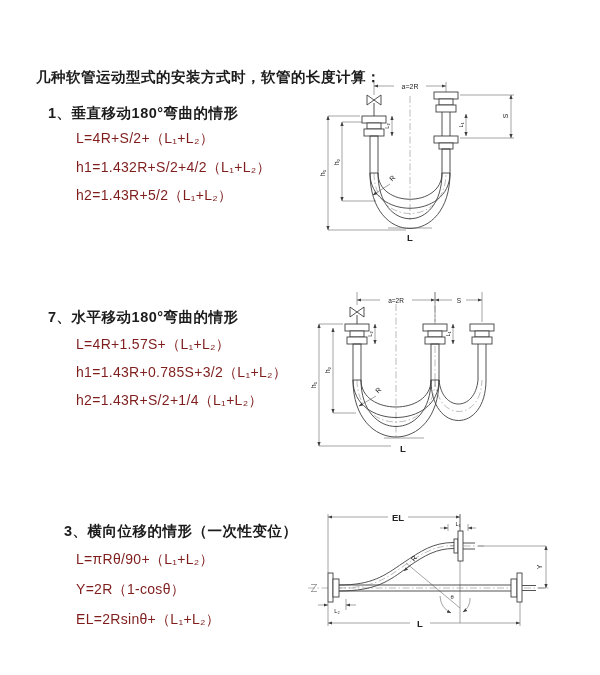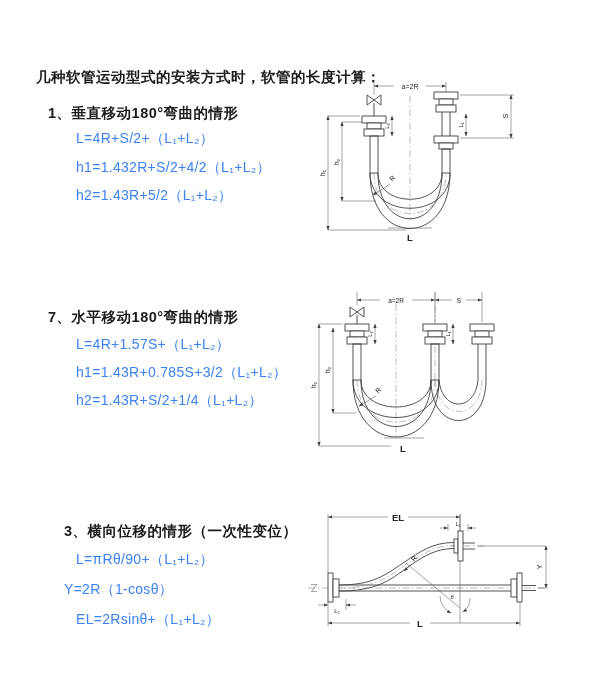--- a/index.html
+++ b/index.html
@@ -2,27 +2,27 @@
 <html><head>
 <meta charset="utf-8">
 <style>
   html,body{margin:0;padding:0;}
   body{
     width:600px;height:675px;background:#ffffff;position:relative;
     font-family:"Liberation Sans","DejaVu Sans",sans-serif;color:#1c1c1c;overflow:hidden;
   }
   .title{position:absolute;left:36px;top:24px;font-size:14.5px;font-weight:bold;letter-spacing:.5px;margin-top:44px;}
   .sec-head{position:absolute;font-size:14.5px;font-weight:bold;letter-spacing:.5px;text-align:center;}
-  .formula{position:absolute;font-size:14px;letter-spacing:.3px;color:#3b82f6;}
+  .formula{position:absolute;font-size:14px;letter-spacing:.3px;color:#7f1d1d;}
   #sh1{left:48px;top:104px}
   #s1f0{left:76px;top:130px} #s1f1{left:76px;top:159px} #s1f2{left:76px;top:187px}
   #sh2{left:48px;top:308px}
   #s2f0{left:76px;top:336px} #s2f1{left:76px;top:364px} #s2f2{left:76px;top:392px}
   #sh3{left:64px;top:522px}
-  #s3f0{left:76px;top:551px} #s3f1{left:64px;top:581px} #s3f2{left:76px;top:611px}
+  #s3f0{left:76px;top:551px} #s3f1{left:76px;top:581px} #s3f2{left:76px;top:611px}
   .dg{position:absolute;}
   #d1{left:318px;top:70px}
   #d2{left:306px;top:280px}
   #d3{left:302px;top:500px}
   
   .ln{stroke:#3f3f3f;stroke-width:.9;fill:none}
   .th{stroke:#5a5a5a;stroke-width:.55;fill:none}
   .cl{stroke:#8f8f8f;stroke-width:.6;fill:none;stroke-dasharray:7 2.5 1.5 2.5}
   .fw{fill:#ffffff;stroke:#3f3f3f;stroke-width:.9}
   svg text{fill:#232323;font-family:"Liberation Sans","DejaVu Sans",sans-serif;}

